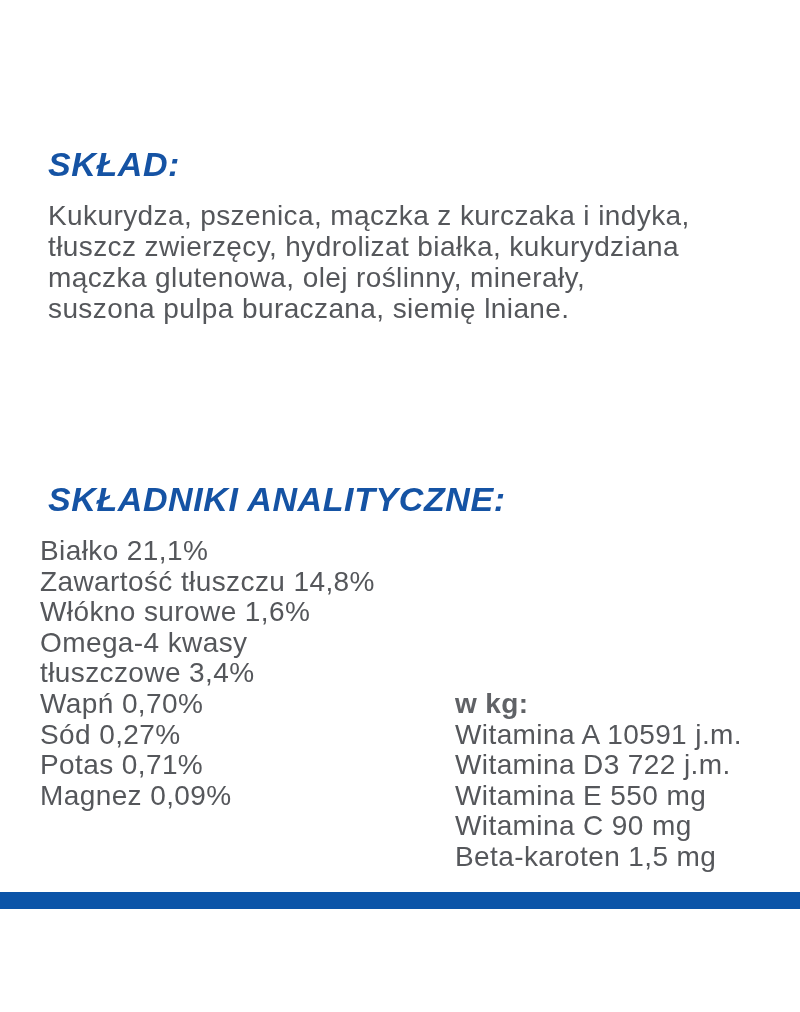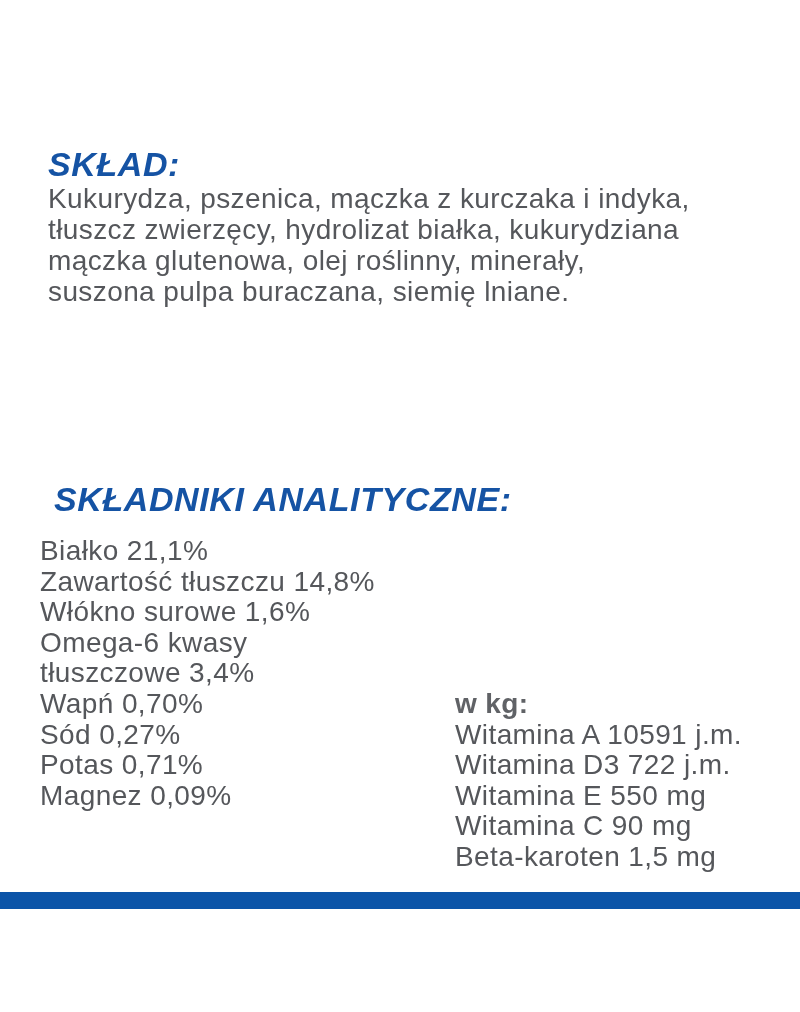--- a/index.html
+++ b/index.html
@@ -23,32 +23,32 @@
     position: absolute;
     margin: 0;
     color: var(--heading-blue);
     font-weight: 700;
     font-size: 34px;
     letter-spacing: 0.6px;
     white-space: nowrap;
     font-style: italic;
   }
   .heading-sklad { left: 48px; top: 145px; }
-  .heading-analityczne { left: 48px; top: 480px; margin-left: 6px; }
+  .heading-analityczne { left: 48px; top: 480px; }
   .text-line {
     font-size: 28px;
     line-height: 31px;
     color: var(--body-gray);
     letter-spacing: 0.4px;
     white-space: nowrap;
   }
   .composition-para {
     position: absolute;
     left: 48px;
-    top: 183px;
+    top: 200px;
     width: 715px;
   }
   .analytical-left {
     position: absolute;
     left: 40px;
     top: 536px;
   }
   .analytical-right {
     position: absolute;
     left: 455px;
@@ -84,21 +84,21 @@
     <div class="text-line">mączka glutenowa, olej roślinny, minerały,</div>
     <div class="text-line">suszona pulpa buraczana, siemię lniane.</div>
   </div>
 
   <h2 class="section-heading heading-analityczne">SKŁADNIKI ANALITYCZNE:</h2>
 
   <div class="analytical-left">
     <div class="text-line">Białko 21,1%</div>
     <div class="text-line">Zawartość tłuszczu 14,8%</div>
     <div class="text-line">Włókno surowe 1,6%</div>
-    <div class="text-line">Omega-6 kwasy</div>
+    <div class="text-line">Omega-4 kwasy</div>
     <div class="text-line">tłuszczowe 3,4%</div>
     <div class="text-line">Wapń 0,70%</div>
     <div class="text-line">Sód 0,27%</div>
     <div class="text-line">Potas 0,71%</div>
     <div class="text-line">Magnez 0,09%</div>
   </div>
 
   <div class="analytical-right">
     <div class="text-line col-label">w kg:</div>
     <div class="text-line">Witamina A 10591 j.m.</div>

